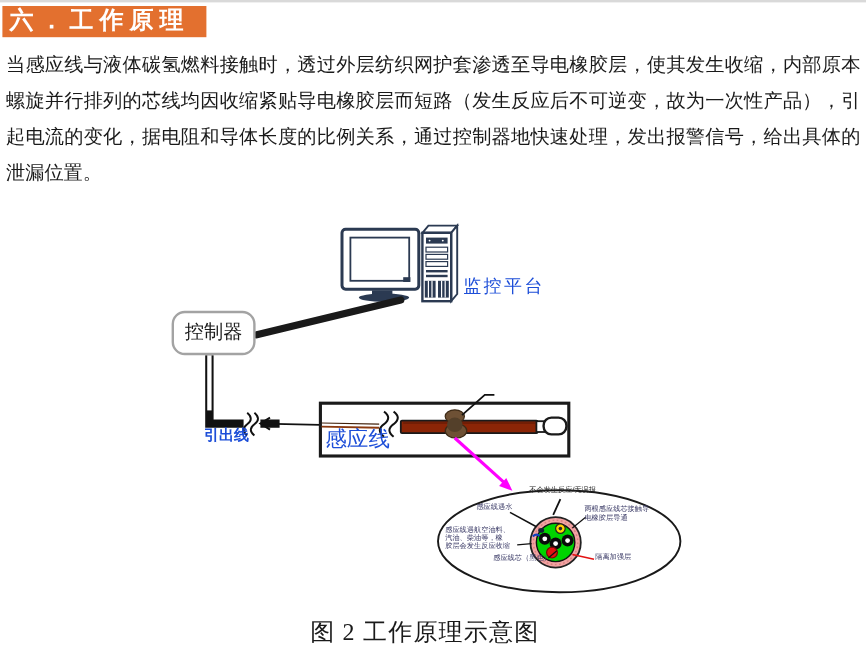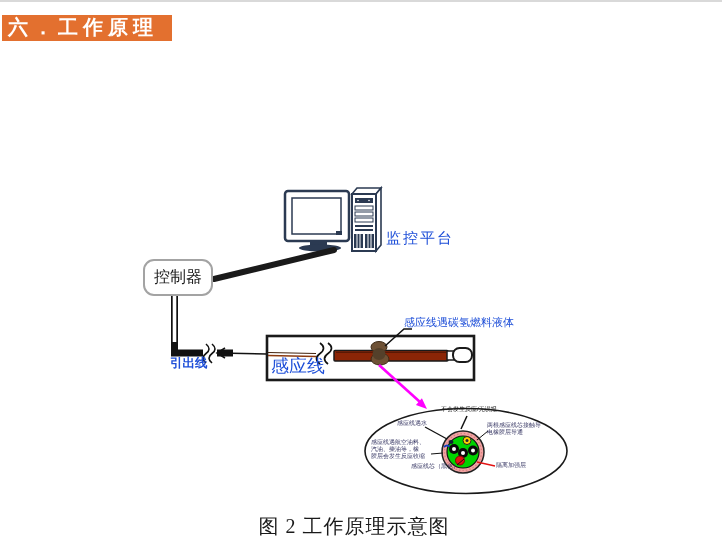--- a/index.html
+++ b/index.html
@@ -2,21 +2,21 @@
 <html><head>
 <meta charset="utf-8">
 <style>
   html,body { margin:0; padding:0; background:#fff; }
   .page {
     position:relative; width:722px; height:552px; background:#ffffff;
     font-family:"Liberation Serif","DejaVu Serif",serif; color:#1a1a1a;
     overflow:hidden; border-top:2px solid #d9d9d9; box-sizing:border-box;
   }
   .sec-title {
-    position:absolute; left:2px; top:13px; height:26px; line-height:25px;
+    position:absolute; left:2px; top:3px; height:26px; line-height:25px;
     background:#E3702F; color:#ffffff; font-weight:bold; font-size:20px;
     letter-spacing:5px; padding:0 14px 0 6px;font-family:Liberation Serif, serif;
   }
   .para {
     position:absolute; left:5px; top:38px; width:712px;
     font-size:16px; line-height:30px; text-align:justify; text-justify:inter-ideograph;
   }
   .diagram-svg { position:absolute; left:0; top:0; }
   .controller-box {
     position:absolute; left:143px; top:257px; width:70px; height:37px;
@@ -44,20 +44,21 @@
     font-size:20px; letter-spacing:1px;
   }
 </style>
 </head>
 <body>
 
 <div class="page">
 
   <div class="sec-title">六．工作原理</div>
 
+  <div class="para">当感应线与液体碳氢燃料接触时，透过外层纺织网护套渗透至导电橡胶层，使其发生收缩，内部原本螺旋并行排列的芯线均因收缩紧贴导电橡胶层而短路（发生反应后不可逆变，故为一次性产品），引起电流的变化，据电阻和导体长度的比例关系，通过控制器地快速处理，发出报警信号，给出具体的泄漏位置。</div>
 
   <svg class="diagram-svg" width="722" height="552" viewBox="0 0 722 552">
 
     <g>
       <rect x="285" y="189" width="64" height="50" rx="3" fill="#fff" stroke="#2B3A52" stroke-width="2.5"></rect>
       <rect x="292" y="196" width="49" height="36" fill="#fff" stroke="#2B3A52" stroke-width="1.5"></rect>
       <rect x="336" y="229" width="6" height="4" fill="#2B3A52"></rect>
       <rect x="310" y="240" width="17" height="4" fill="#2B3A52"></rect>
       <ellipse cx="320" cy="246" rx="21" ry="3.5" fill="#2B3A52"></ellipse>
     </g>
@@ -161,21 +162,20 @@
     </g>
   </svg>
 
   <div class="controller-box">
     <span>控制器</span>
   </div>
 
   <div class="lbl lbl-monitor">监控平台</div>
   <div class="lbl lbl-lead">引出线</div>
   <div class="lbl lbl-sense">感应线</div>
-  <div class="lbl lbl-contact">感应线遇碳氢燃料液体</div>
 
   <div class="tiny tiny-top">不会发生反应/无误报</div>
   <div class="tiny tiny-upleft">感应线遇水</div>
   <div class="tiny tiny-right">
     <div>两根感应线芯接触导</div>
     <div>电橡胶层导通</div>
   </div>
   <div class="tiny tiny-left">
     <div>感应线遇航空油料、</div>
     <div>汽油、柴油等，橡</div>

